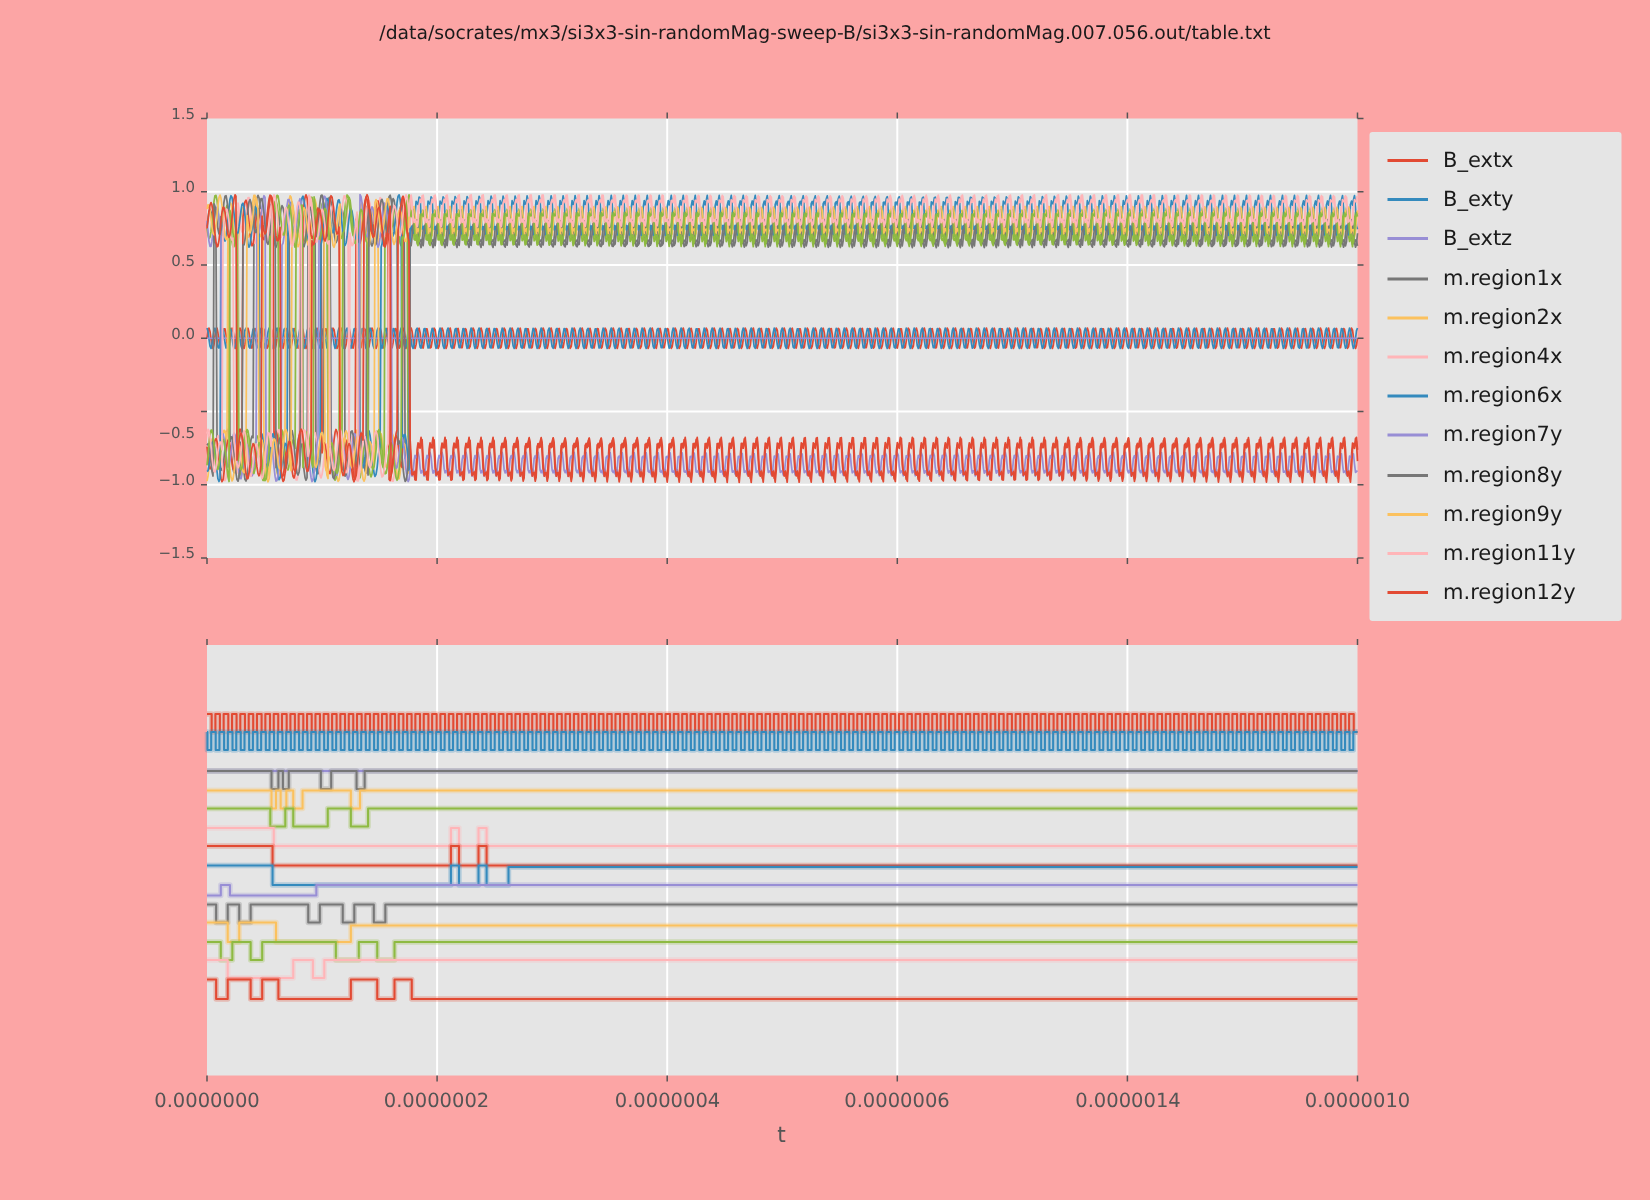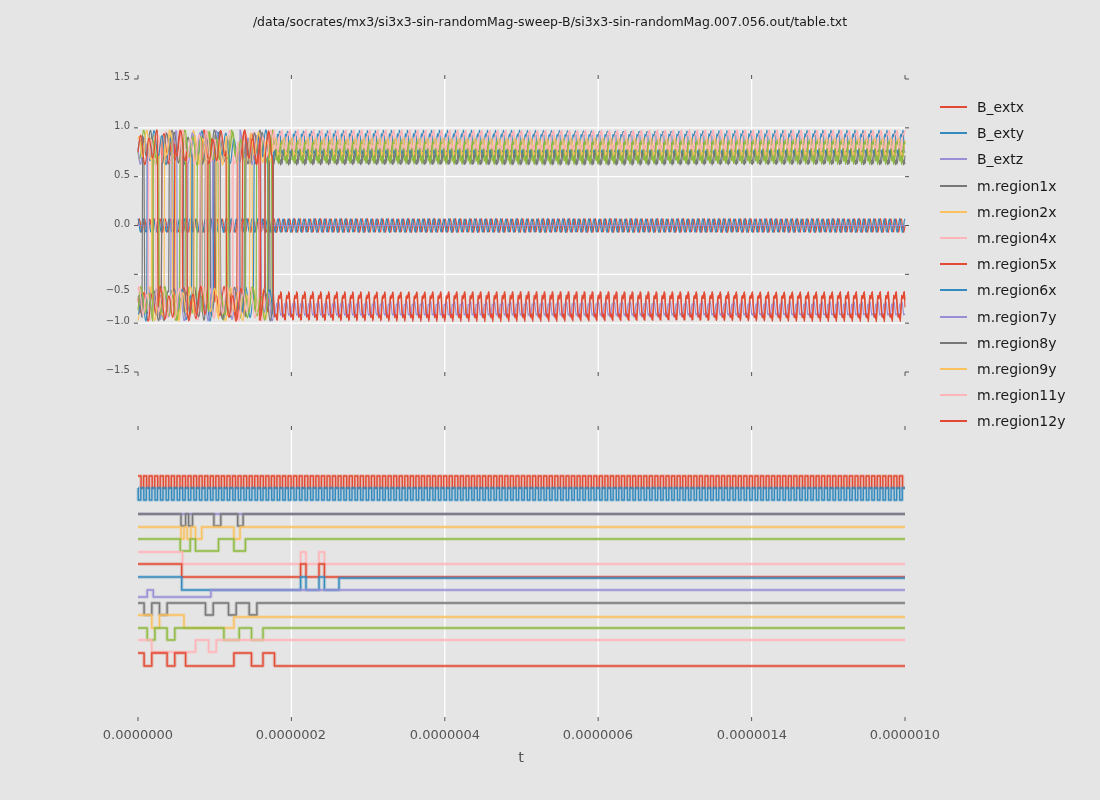--- a/index.html
+++ b/index.html
@@ -1,26 +1,26 @@
 <!DOCTYPE html>
 <html><head>
 <meta charset="utf-8">
 <style>
   html,body{margin:0;padding:0;background:#ffffff;}
-  #figure{position:relative;width:1100px;height:800px;background:#e5e5e5;
+  #figure{position:relative;width:1100px;height:800px;background:#fca5a5;
           font-family:"DejaVu Sans","Liberation Sans",sans-serif;overflow:hidden;}
   #plot-svg{position:absolute;left:0;top:0;}
   .figtitle{position:absolute;left:0;top:14px;width:1100px;text-align:center;
             font-size:12.5px;color:#1a1a1a;}
   .ytick{position:absolute;width:72px;text-align:right;font-size:10px;color:#555555;}
   .xtick{position:absolute;width:90px;text-align:center;font-size:13px;color:#555555;}
   .xlabel{position:absolute;left:481px;top:749px;width:80px;text-align:center;
           font-size:14.5px;color:#555555;}
   #legend{position:absolute;left:913px;top:88px;width:168px;background:#e5e5e5;
-          border-radius:2px;padding:6px 0 6px 15px;}
+          border-radius:2px;padding:6px 0 6px 0;}
   .lrow{display:flex;align-items:center;height:26.2px;}
   .lline{display:inline-block;width:27px;height:2px;margin-left:12px;flex:0 0 27px;}
   .llabel{margin-left:10px;font-size:14px;color:#1a1a1a;white-space:nowrap;}
 </style>
 </head>
 <body>
 
 <div id="figure">
 
   <svg id="plot-svg" width="1100" height="800">
@@ -172,24 +172,20 @@
       </div>
     <div class="lrow">
         <span class="lline" style="background-color: rgb(251, 193, 94);"></span>
         <span class="llabel">m.region2x</span>
       </div>
     <div class="lrow">
         <span class="lline" style="background-color: rgb(255, 181, 184);"></span>
         <span class="llabel">m.region4x</span>
       </div>
     <div class="lrow">
-        <span class="lline" style="background-color: rgb(226, 74, 51);"></span>
-        <span class="llabel">m.region5x</span>
-      </div>
-    <div class="lrow">
         <span class="lline" style="background-color: rgb(52, 138, 189);"></span>
         <span class="llabel">m.region6x</span>
       </div>
     <div class="lrow">
         <span class="lline" style="background-color: rgb(152, 142, 213);"></span>
         <span class="llabel">m.region7y</span>
       </div>
     <div class="lrow">
         <span class="lline" style="background-color: rgb(119, 119, 119);"></span>
         <span class="llabel">m.region8y</span>

